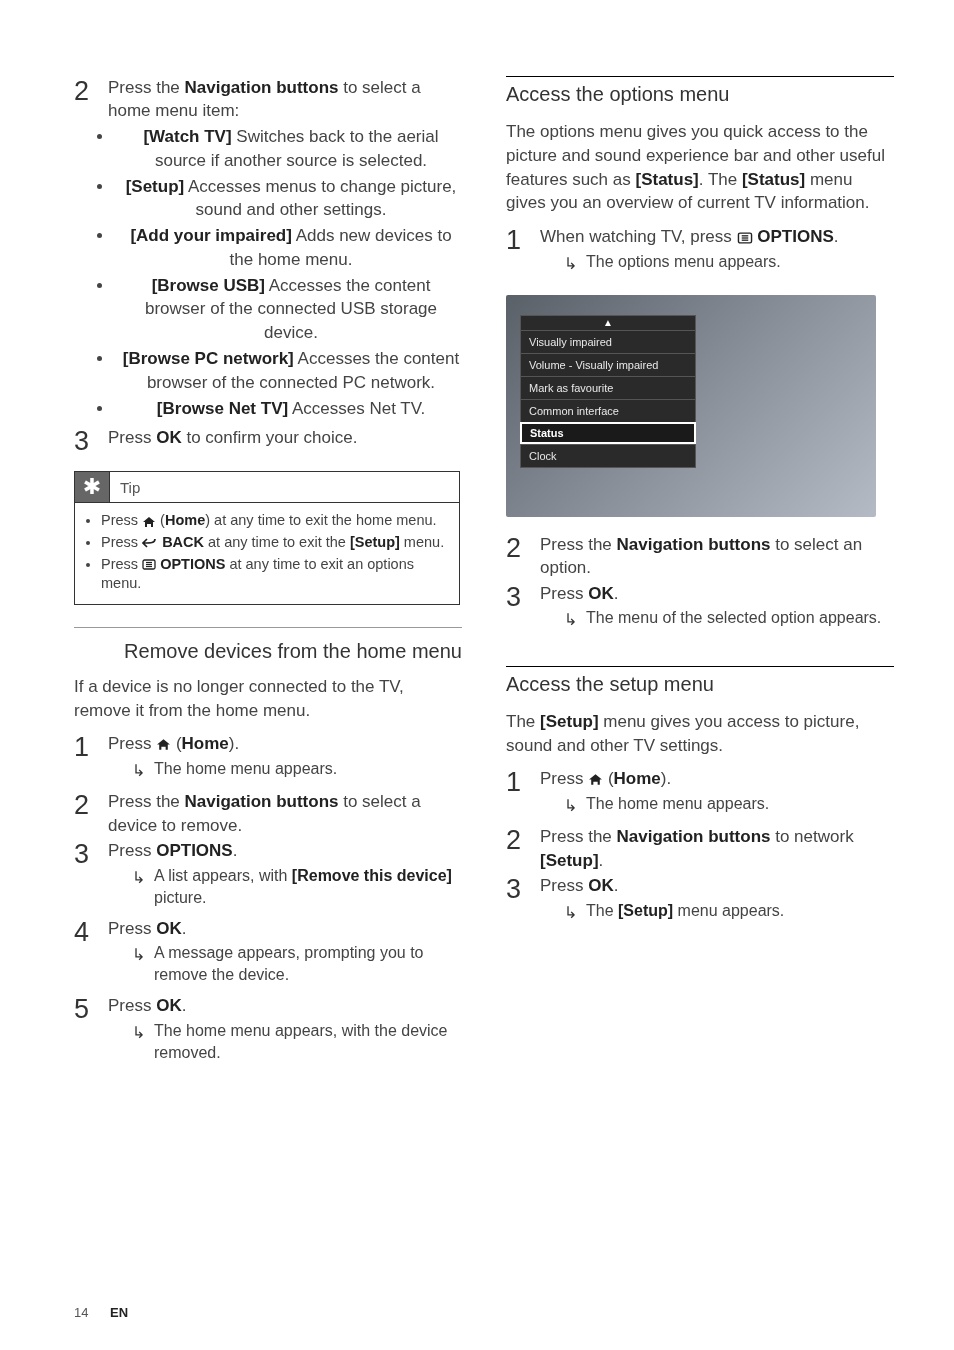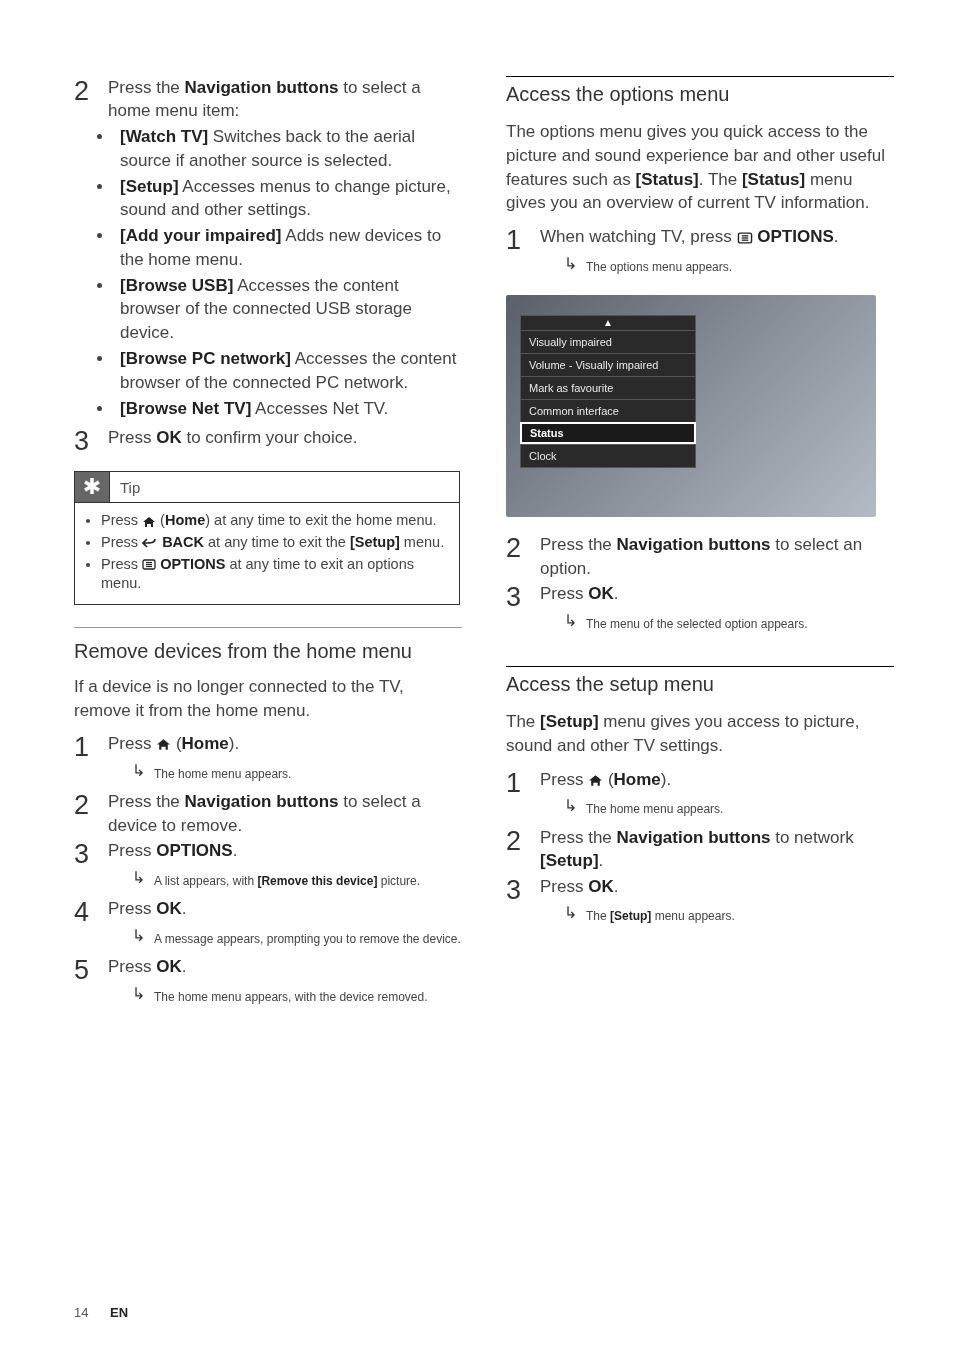--- a/index.html
+++ b/index.html
@@ -39,20 +39,21 @@
   .step-body {
     flex: 1;
     font-size: 17px;
     line-height: 1.38;
     color: #444;
   }
   .bold { font-weight: 600; color: #222; }
   ul.bullets {
     margin: 2px 0 6px 0;
     padding-left: 40px;
+    text-align: center;
   }
   ul.bullets li {
     font-size: 17px;
     line-height: 1.4;
     color: #444;
     margin-bottom: 2px;
     padding-left: 6px;
   }
   .result-line {
     display: flex;
@@ -63,24 +64,23 @@
   .result-arrow {
     width: 22px;
     flex-shrink: 0;
     font-size: 16px;
     color: #333;
     line-height: 1.4;
     padding-top: 2px;
   }
   .result-text {
     flex: 1;
-    font-size: 12px;
+    font-size: 16px;
     line-height: 1.38;
     color: #444;
-    margin-top: 8px;
   }
   .tip-box {
     border: 1px solid #333;
     margin: 16px 2px 16px 0;
     position: relative;
   }
   .tip-header {
     display: flex;
     align-items: center;
     padding: 0;
@@ -123,20 +123,21 @@
     border-top: 1.5px solid #000;
     padding-top: 6px;
   }
   h3.subsection {
     font-size: 20px;
     font-weight: 400;
     margin: 22px 0 12px 0;
     color: #333;
     border-top: 1px solid #999;
     padding-top: 12px;
+    text-align: right;
   }
   .para {
     font-size: 17px;
     line-height: 1.4;
     color: #444;
     margin: 0 0 10px 0;
   }
   .icon-inline {
     display: inline-block;
     vertical-align: middle;

